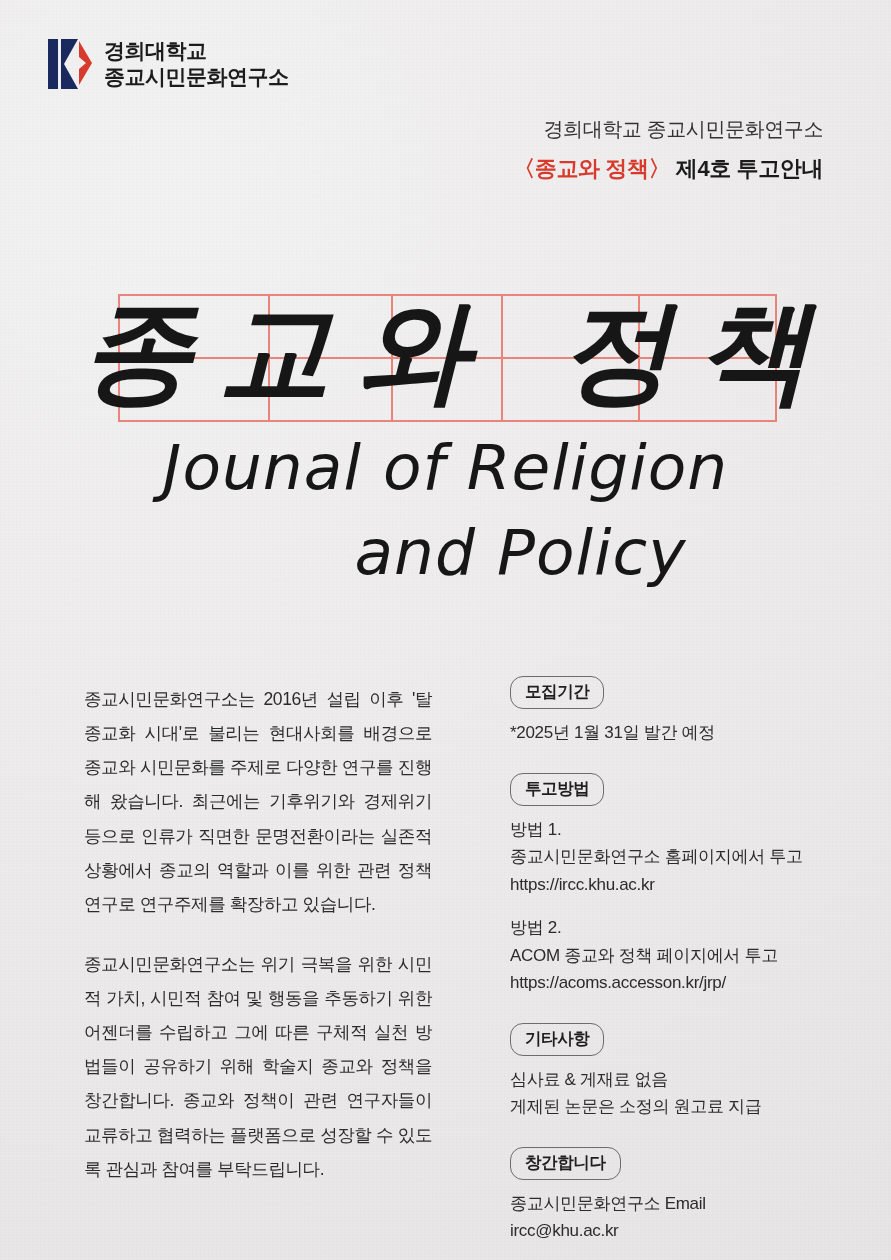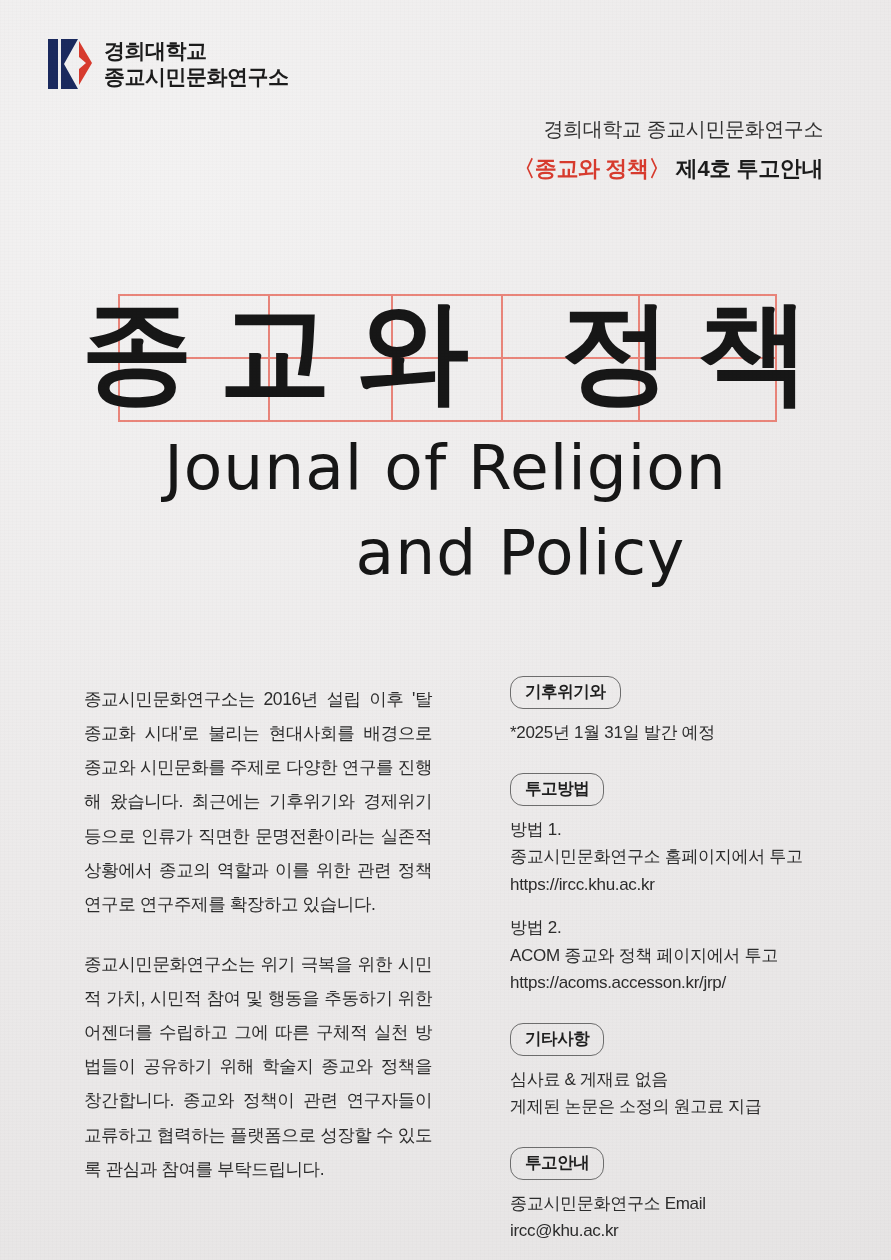--- a/index.html
+++ b/index.html
@@ -81,20 +81,21 @@
     color: #d83b2e;
   }
 
   
   .title-art {
     position: absolute;
     left: 0;
     right: 0;
     top: 268px;
     height: 360px;
+    font-style: italic;
   }
   .grid-lines {
     position: absolute;
     left: 118px;
     top: 26px;
     width: 659px;
     height: 128px;
   }
   .grid-lines .h {
     position: absolute;
@@ -247,21 +248,21 @@
   <div class="body-cols">
 
     <div class="col-left">
       <p>종교시민문화연구소는 2016년 설립 이후 '탈종교화 시대'로 불리는 현대사회를 배경으로 종교와 시민문화를 주제로 다양한 연구를 진행해 왔습니다. 최근에는 기후위기와 경제위기 등으로 인류가 직면한 문명전환이라는 실존적 상황에서 종교의 역할과 이를 위한 관련 정책 연구로 연구주제를 확장하고 있습니다.</p>
       <p>종교시민문화연구소는 위기 극복을 위한 시민적 가치, 시민적 참여 및 행동을 추동하기 위한 어젠더를 수립하고 그에 따른 구체적 실천 방법들이 공유하기 위해 학술지 종교와 정책을 창간합니다. 종교와 정책이 관련 연구자들이 교류하고 협력하는 플랫폼으로 성장할 수 있도록 관심과 참여를 부탁드립니다.</p>
     </div>
 
     <div class="col-right">
 
       <div class="section">
-        <div class="tag">기후위기와</div>
+        <div class="tag">모집기간</div>
         <div class="ln">*2025년 1월 31일 발간 예정</div>
       </div>
 
       <div class="section">
         <div class="tag">투고방법</div>
         <div class="ln">방법 1.</div>
         <div class="ln">종교시민문화연구소 홈페이지에서 투고</div>
         <div class="ln">https://ircc.khu.ac.kr</div>
         <div class="gap"></div>
         <div class="ln">방법 2.</div>
@@ -269,20 +270,20 @@
         <div class="ln">https://acoms.accesson.kr/jrp/</div>
       </div>
 
       <div class="section">
         <div class="tag">기타사항</div>
         <div class="ln">심사료 &amp; 게재료 없음</div>
         <div class="ln">게제된 논문은 소정의 원고료 지급</div>
       </div>
 
       <div class="section">
-        <div class="tag">투고안내</div>
+        <div class="tag">창간합니다</div>
         <div class="ln">종교시민문화연구소 Email</div>
         <div class="ln">ircc@khu.ac.kr</div>
       </div>
 
     </div>
   </div>
 </div>
 
 </body></html>

